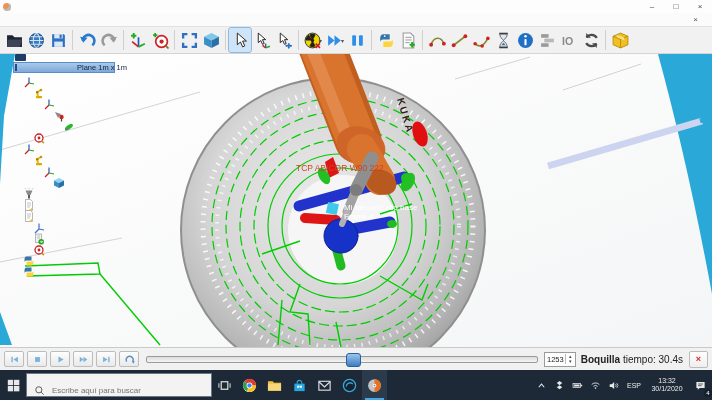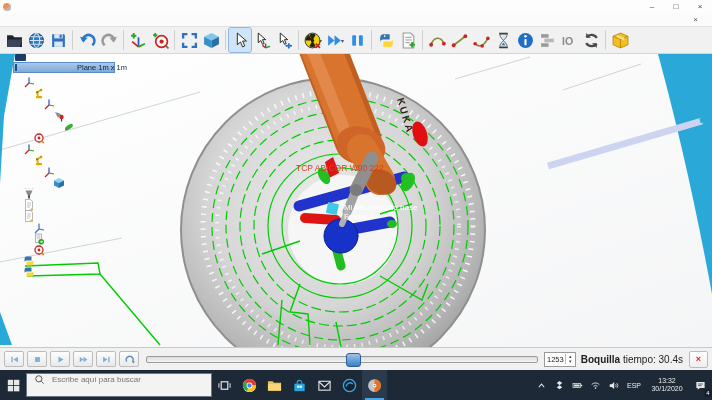--- a/index.html
+++ b/index.html
@@ -67,21 +67,21 @@
   .pstatus{font-size:10px;color:#222;margin:0 6px 0 5px;white-space:nowrap;flex:0 0 auto;}
   .pstatus b{font-weight:bold;}
   .pclose{width:17px;height:15px;background:linear-gradient(#fff,#eee);border:1px solid #bbb;border-radius:2px;
           color:#d22;font-weight:bold;font-size:9px;text-align:center;line-height:14px;flex:0 0 auto;}
 
   
   .taskbar{position:absolute;left:0;top:370px;width:712px;height:30px;background:#1d2936;
            display:flex;align-items:center;}
   .startbtn{width:26px;height:30px;display:flex;align-items:center;justify-content:center;flex:0 0 auto;}
   .startbtn svg{width:13px;height:13px;}
-  .searchbox{width:184px;height:22px;background:#f3f3f3;border:1px solid #6a7584;display:flex;align-items:flex-start;flex:0 0 auto;}
+  .searchbox{width:184px;height:22px;background:#f3f3f3;border:1px solid #6a7584;display:flex;align-items:flex-end;flex:0 0 auto;}
   .searchbox svg{width:11px;height:11px;margin:0 5px 0 7px;}
   .searchbox input{border:none;outline:none;background:transparent;font-size:8px;color:#333;
            font-family:"Liberation Sans",sans-serif;width:150px;}
   .tapp{width:25px;height:30px;display:flex;align-items:center;justify-content:center;position:relative;flex:0 0 auto;}
   .tapp svg{width:15px;height:15px;}
   .tapp.active{background:#2c3b4c;}
   .tapp.active::after{content:"";position:absolute;left:3px;right:3px;bottom:0;height:2px;background:#4ba6e8;}
   .tray{margin-left:auto;display:flex;align-items:center;height:30px;}
   .tray .titem{width:18px;height:30px;display:flex;align-items:center;justify-content:center;position:relative;flex:0 0 auto;}
   .tray .titem svg{width:11px;height:11px;}

